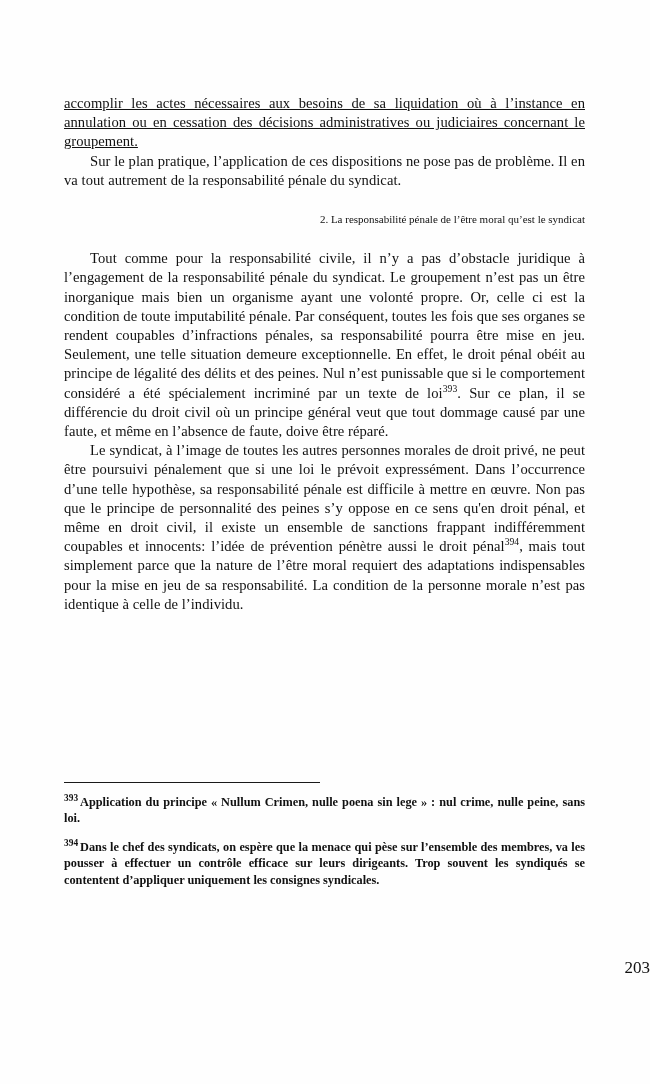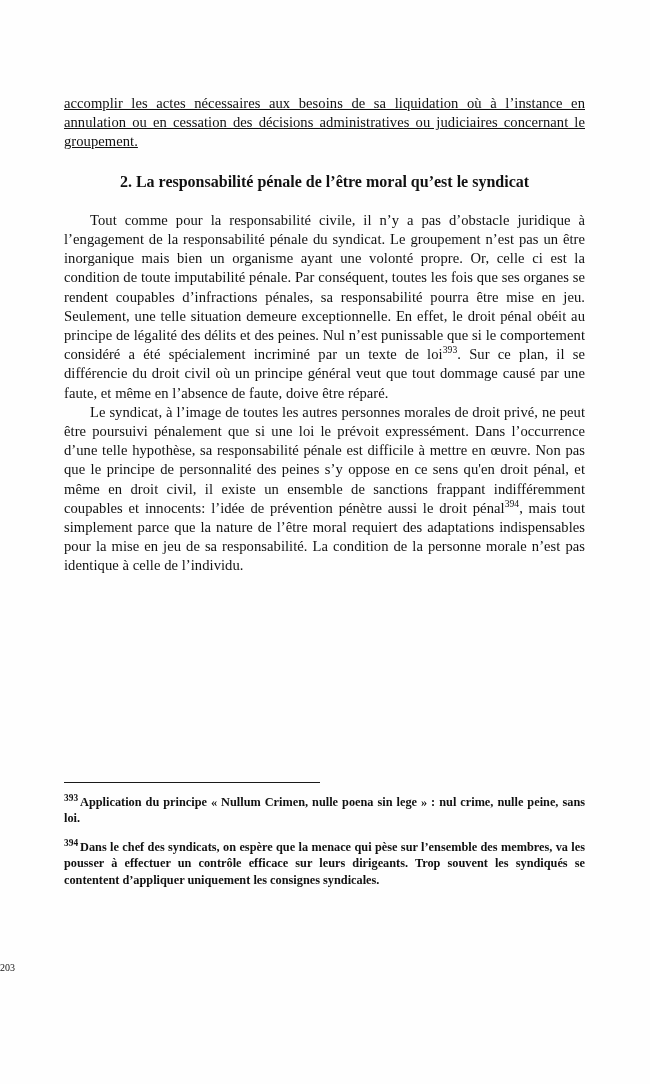--- a/index.html
+++ b/index.html
@@ -34,24 +34,24 @@
     text-indent: 26px;
     hyphens: none;
     letter-spacing: 0.05px;
   }
   p.body-para.no-indent {
     text-indent: 0;
     text-decoration: underline;
   }
   .section-heading {
     margin: 0;
-    font-size: 16px;
+    font-size: 11px;
     line-height: 19.2px;
-    font-weight: bold;
-    text-align: center;
+    font-weight: normal;
+    text-align: right;
   }
   .gap-before-heading { height: 20px; }
   .gap-after-heading  { height: 20px; }
   sup.fn-ref {
     font-size: 9.6px;
     vertical-align: super;
     line-height: 0;
   }
   .footnote-zone {
     position: absolute;
@@ -79,34 +79,35 @@
     font-size: 9.4px;
     vertical-align: super;
     line-height: 0;
     margin-right: 2px;
   }
   .page-number {
     position: absolute;
     left: 0;
     right: 0;
     top: 958px;
-    text-align: left;
-    font-size: 10px;
+    text-align: right;
+    font-size: 17px;
     line-height: 19px;
   }
 </style>
 </head>
 <body>
 
 <div class="page">
 
   <div class="content">
 
     <p class="body-para no-indent">accomplir les actes nécessaires aux besoins de sa liquidation où à l’instance en annulation ou en cessation des décisions administratives ou judiciaires concernant le groupement.</p>
 
+    <p class="body-para">Sur le plan pratique, l’application de ces dispositions ne pose pas de problème. Il en va tout autrement de la responsabilité pénale du syndicat.</p>
 
     <div class="gap-before-heading"></div>
 
     <h2 class="section-heading">2. La responsabilité pénale de l’être moral qu’est le syndicat</h2>
 
     <div class="gap-after-heading"></div>
 
     <p class="body-para"><span>Tout comme pour la responsabilité civile, il n’y a pas d’obstacle juridique à l’engagement de la responsabilité pénale du syndicat. Le groupement n’est pas un être inorganique mais bien un organisme ayant une volonté propre. Or, celle ci est la condition de toute imputabilité pénale. Par conséquent, toutes les fois que ses organes se rendent coupables d’infractions pénales, sa responsabilité pourra être mise en jeu. Seulement, une telle situation demeure exceptionnelle. En effet, le droit pénal obéit au principe de légalité des délits et des peines. Nul n’est punissable que si le comportement considéré a été spécialement incriminé par un texte de loi</span><sup class="fn-ref">393</sup><span>. Sur ce plan, il se différencie du droit civil où un principe général veut que tout dommage causé par une faute, et même en l’absence de faute, doive être réparé.</span></p>
 
     <p class="body-para"><span>Le syndicat, à l’image de toutes les autres personnes morales de droit privé, ne peut être poursuivi pénalement que si une loi le prévoit expressément. Dans l’occurrence d’une telle hypothèse, sa responsabilité pénale est difficile à mettre en œuvre. Non pas que le principe de personnalité des peines s’y oppose en ce sens qu'en droit pénal, et même en droit civil, il existe un ensemble de sanctions frappant indifféremment coupables et innocents: l’idée de prévention pénètre aussi le droit pénal</span><sup class="fn-ref">394</sup><span>, mais tout simplement parce que la nature de l’être moral requiert des adaptations indispensables pour la mise en jeu de sa responsabilité. La condition de la personne morale n’est pas identique à celle de l’individu.</span></p>

